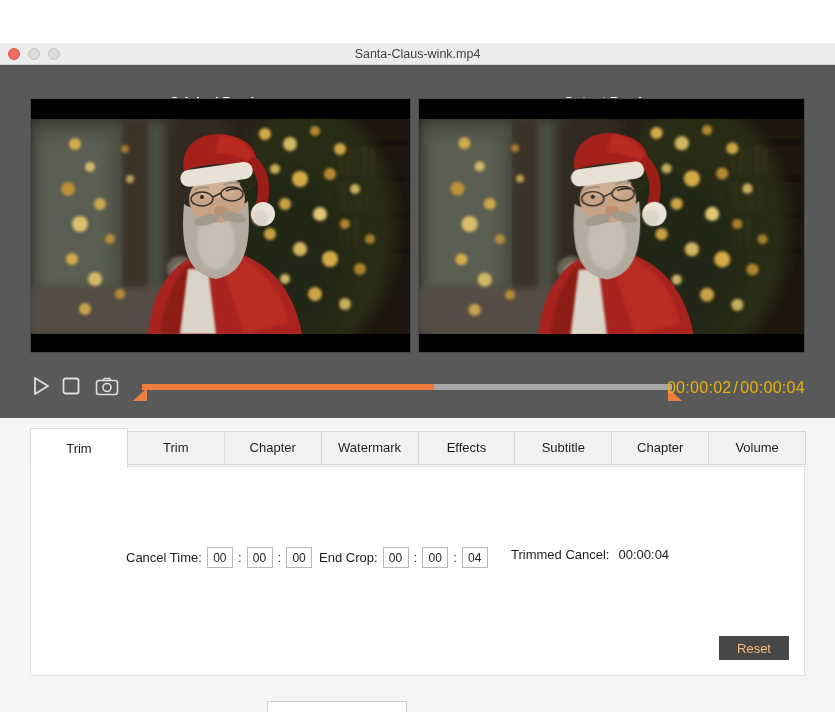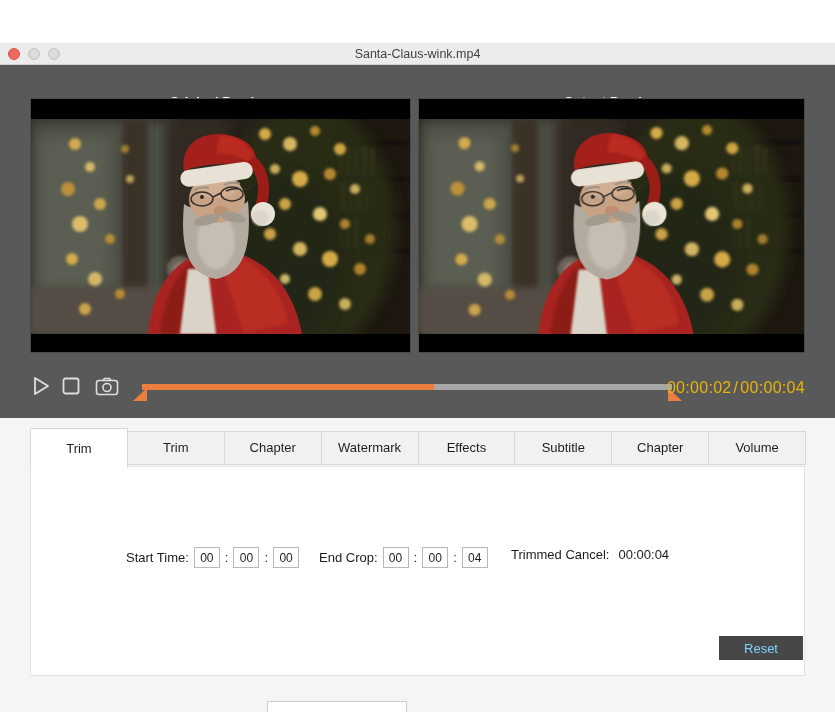--- a/index.html
+++ b/index.html
@@ -50,22 +50,22 @@
   
   .panel { left:30px; top:423px; width:775px; height:210px; background:#fff;
            border:1px solid #e3e3e3; z-index:1; }
   .time-group { position:absolute; top:80px; display:flex; align-items:center; gap:5px;
                 font-size:13px; color:#1c1c1c; }
   .time-group.start { left:95px; } .time-group.end { left:288px; } .time-group.len { left:480px; }
   .time-box { width:26px; height:21px; border:1px solid #b8b8b8; background:#fff; text-align:center;
               font-size:12px; color:#222; font-family:"Liberation Sans", sans-serif; padding:0; }
   .colon { color:#1c1c1c; }
   .len-value { margin-left:4px; }
-  .reset-btn { position:absolute; left:688px; top:169px; width:84px; height:24px; background:#474747;
-               color:#7dd3fc; border:none; font-size:13px; cursor:pointer;
+  .reset-btn { position:absolute; left:688px; top:169px; width:70px; height:24px; background:#474747;
+               color:#fdba74; border:none; font-size:13px; cursor:pointer;
                font-family:"Liberation Sans", sans-serif; }
 
   
   .footer-btn { top:658px; width:140px; height:32px; background:#fff; border:1px solid #cdcdcd;
                 font-size:13px; color:#1c1c1c; cursor:pointer;
                 font-family:"Liberation Sans", sans-serif; }
   .footer-btn.cancel { left:267px;text-align:center; } .footer-btn.save { left:429px; }
 </style>
 </head>
 <body>
@@ -244,21 +244,21 @@
     <div class="tab">Chapter</div>
     <div class="tab">Watermark</div>
     <div class="tab">Effects</div>
     <div class="tab">Subtitle</div>
     <div class="tab">Chapter</div>
     <div class="tab">Volume</div>
   </div>
 
   <div class="abs panel">
     <div class="time-group start">
-      <span>Start Time:</span>
+      <span>Cancel Time:</span>
       <input class="time-box" value="00" style="">
       <span class="colon">:</span>
       <input class="time-box" value="00" style="">
       <span class="colon">:</span>
       <input class="time-box" value="00" style="">
     </div>
     <div class="time-group end">
       <span>End Crop:</span>
       <input class="time-box" value="00" style="">
       <span class="colon">:</span>

